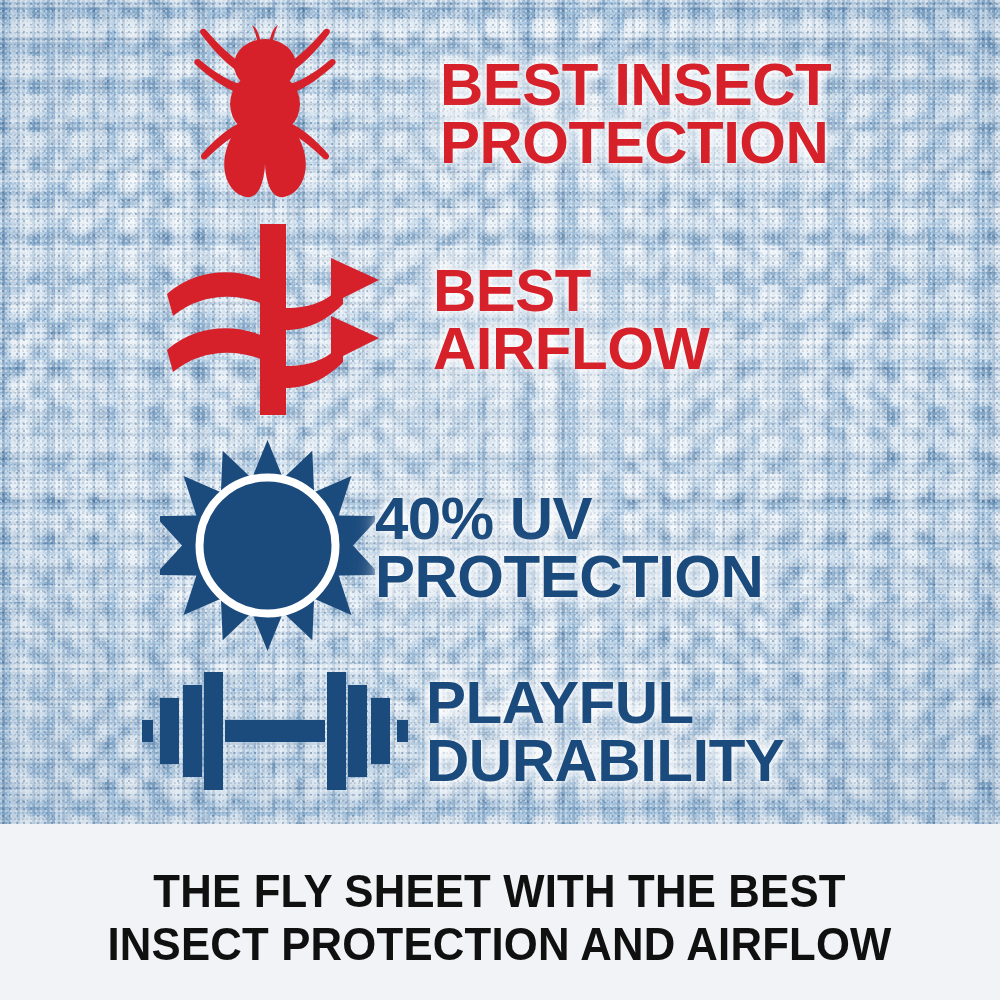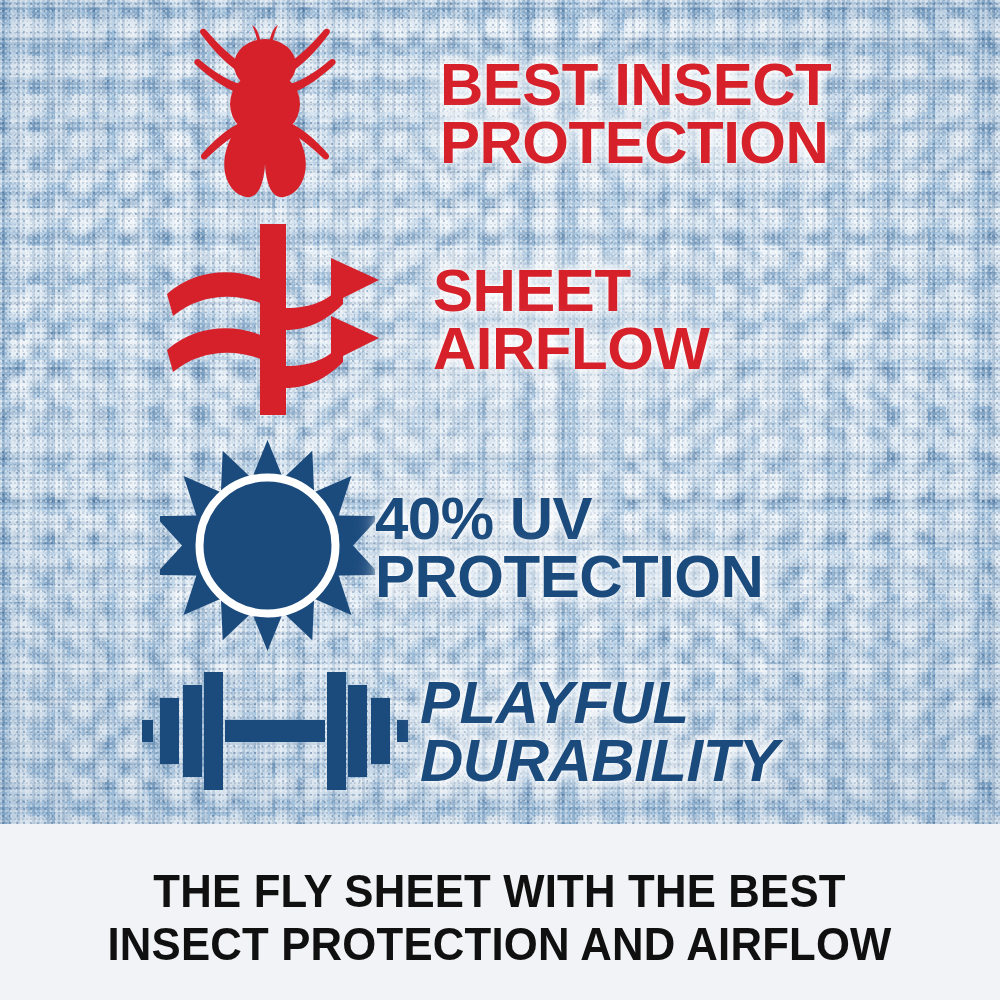--- a/index.html
+++ b/index.html
@@ -132,21 +132,21 @@
   #row-durable  { left: 130px; top: 648px; }
 
   #row-insect  .feature-icon { width: 190px; height: 190px; }
   #row-airflow .feature-icon { width: 230px; height: 195px; margin-left: 8px; }
   #row-uv      .feature-icon { width: 215px; height: 215px; }
   #row-durable .feature-icon { width: 290px; height: 165px; }
 
   #row-insect  .feature-label { margin-left: 80px; margin-top: 2px; }
   #row-airflow .feature-label { margin-left: 40px; margin-top: 0px; }
   #row-uv      .feature-label { margin-top: 4px; }
-  #row-durable .feature-label {  margin-top: 2px; font-style: italic; }
+  #row-durable .feature-label { margin-left: 6px;  margin-top: 2px; }
 
   
   .caption-band {
     position: absolute;
     left: 0;
     top: 824px;
     width: 1000px;
     height: 188px;
     background: #f1f3f6;
     display: flex;
@@ -234,21 +234,21 @@
             <path d="M168 36 L216 58 L168 82 Z"></path>
 
             <path d="M122 144
                      C150 144 166 136 180 120
                      L180 140
                      C164 156 146 166 122 166 Z"></path>
             <path d="M168 94 L216 116 L168 140 Z"></path>
           </g>
         </svg>
       </div>
-      <div class="feature-label label-red">SHEET
+      <div class="feature-label label-red">BEST
 AIRFLOW</div>
     </div>
 
     <div class="feature-row" id="row-uv">
       <div class="feature-icon">
         <svg viewBox="0 0 215 215" width="215" height="215" aria-hidden="true">
 
           <polygon fill="#1b4a7d" points="107.5,2 123.1,40.5 152.3,12.7 154.1,54.3 191.4,38.0 178.6,77.6 220,78.1 193.0,107.5 220,136.9 178.6,137.4 191.4,177.0 154.1,160.7 152.3,202.3 123.1,174.5 107.5,213 91.9,174.5 62.7,202.3 60.9,160.7 23.6,177.0 36.4,137.4 -5,136.9 22.0,107.5 -5,78.1 36.4,77.6 23.6,38.0 60.9,54.3 62.7,12.7 91.9,40.5"></polygon>
 
           <circle cx="107.5" cy="107.5" r="68" fill="none" stroke="#ffffff" stroke-width="8"></circle>

